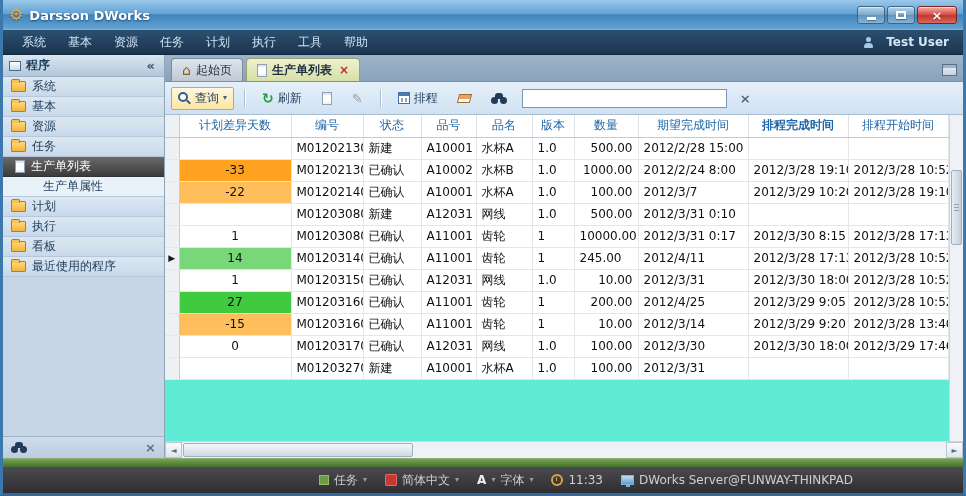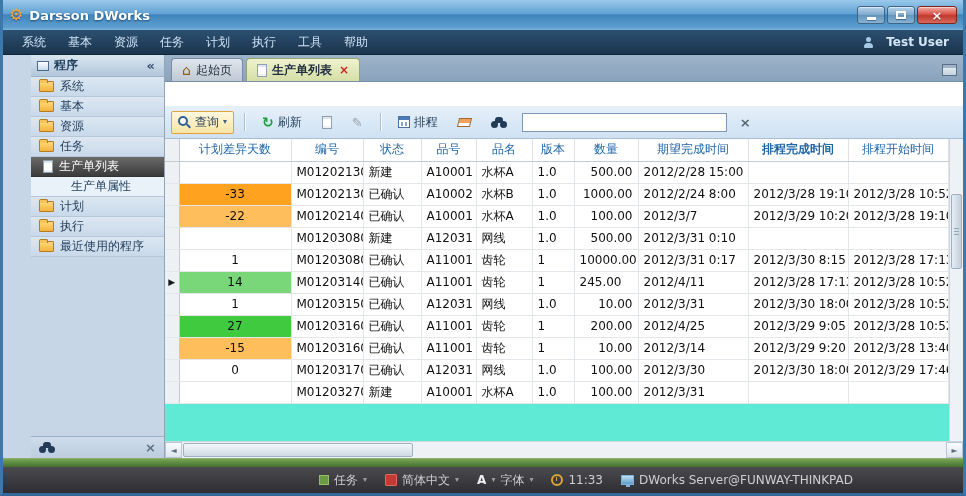--- a/index.html
+++ b/index.html
@@ -30,21 +30,21 @@
   .menu-item{color:#cfe2f4;padding:4px 11px;}
   .user-area{margin-left:auto;display:flex;align-items:center;gap:12px;color:#d5e6f5;font-weight:bold;padding-right:6px;}
   .user-icon{width:11px;height:11px;position:relative;}
   .user-icon::before{content:"";position:absolute;left:3px;top:0;width:5px;height:5px;border-radius:50%;background:#a8c9e6;}
   .user-icon::after{content:"";position:absolute;left:1px;bottom:0;width:9px;height:5px;border-radius:4px 4px 1px 1px;background:#a8c9e6;}
 
   
   .body{flex:1;display:flex;min-height:0;}
 
   
-  .sidebar{width:162px;flex:none;display:flex;flex-direction:column;background:#c6d6e7;border-right:1px solid #8fa5ba;padding-left:28px;}
+  .sidebar{width:162px;flex:none;display:flex;flex-direction:column;background:#c6d6e7;border-right:1px solid #8fa5ba;}
   .sidebar-header{height:22px;flex:none;display:flex;align-items:center;padding:0 6px;gap:5px;
     background:linear-gradient(#dae6f1,#b2c7da);border-bottom:1px solid #9db2c6;color:#1d3d5c;font-weight:bold;}
   .prog-icon{width:12px;height:10px;border:1px solid #4a6a8a;background:linear-gradient(#ffffff,#c8daea);}
   .collapse-btn{margin-left:auto;color:#33506e;font-size:13px;line-height:1;padding:0 3px;}
   .sidebar-list{flex:1;overflow:hidden;}
   .side-item{height:20px;display:flex;align-items:center;gap:6px;padding:0 8px;
     background:linear-gradient(#dce7f2,#c9d9ea);border-bottom:1px solid #b5c7d9;color:#1c3a58;}
   .side-item.sub{background:#e9f1f9;padding-left:40px;}
   .side-item.selected{background:linear-gradient(#6a6a6a,#3b3b3b);border-bottom-color:#333;color:#fff;padding-left:12px;}
   .folder{width:15px;height:11px;flex:none;position:relative;background:linear-gradient(#ffd977,#f4b33f);
@@ -72,21 +72,21 @@
   .tab{height:23px;display:flex;align-items:center;gap:5px;padding:0 10px;margin-right:3px;
     border:1px solid #7a8ca0;border-bottom:none;border-radius:4px 4px 0 0;
     background:linear-gradient(#dfe5ec,#bfc9d4);color:#1e2e3e;}
   .tab.active{background:linear-gradient(#eef2cf,#d6dfa6);border-color:#97a371;font-weight:bold;}
   .home-ic{color:#8a6212;font-size:14px;line-height:1;}
   .tab-close{color:#c22;font-weight:bold;font-size:12px;line-height:1;margin-left:2px;}
   .tab-right-icon{margin-left:auto;align-self:center;width:15px;height:12px;border:1px solid #5a7088;
     background:linear-gradient(#eef3f8,#c4d2e0);box-shadow:inset 0 3px 0 #9fb4c8;}
 
   .toolbar{height:27px;flex:none;display:flex;align-items:center;gap:6px;padding:16px 6px;
-    background:linear-gradient(#e6f0fa,#cfe1f2);border-bottom:1px solid #a9bed2;margin-top:24px;}
+    background:linear-gradient(#e6f0fa,#cfe1f2);border-bottom:1px solid #a9bed2;}
   .tb-btn{display:flex;align-items:center;gap:4px;padding:2px 6px;border:1px solid transparent;border-radius:2px;color:#1c3a58;}
   .tb-btn.query{border-color:#e0a23c;background:linear-gradient(#fff8de,#fbe5a5);}
   .tb-sep{width:1px;height:18px;background:#a9bed2;box-shadow:1px 0 0 #ffffff;margin:0 4px;flex:none;}
   .caret{font-size:8px;color:#48617a;line-height:1;}
   .magnifier{width:13px;height:13px;position:relative;flex:none;}
   .magnifier::before{content:"";position:absolute;width:6px;height:6px;border:2px solid #2e6096;border-radius:50%;left:0;top:0;background:rgba(255,255,255,.7);}
   .magnifier::after{content:"";position:absolute;width:5px;height:2px;background:#2e6096;transform:rotate(45deg);left:8px;top:9px;}
   .refresh-glyph{color:#1e9e3e;font-weight:bold;font-size:14px;line-height:1;}
   .pencil-glyph{color:#9aa2aa;font-size:13px;line-height:1;}
   .cal-ic{width:12px;height:12px;border:1px solid #4a6fa0;background:#fff;position:relative;flex:none;}
@@ -204,20 +204,24 @@
           <div class="side-item sub">
             <span class="side-label">生产单属性</span>
           </div>
           <div class="side-item">
             <span class="folder"></span>
             <span class="side-label">计划</span>
           </div>
           <div class="side-item">
             <span class="folder"></span>
             <span class="side-label">执行</span>
+          </div>
+          <div class="side-item">
+            <span class="folder"></span>
+            <span class="side-label">看板</span>
           </div>
           <div class="side-item">
             <span class="folder"></span>
             <span class="side-label">最近使用的程序</span>
           </div>
         </div>
       <div class="sidebar-find">
         <span class="binoculars">
             <i></i>
             <i></i>

